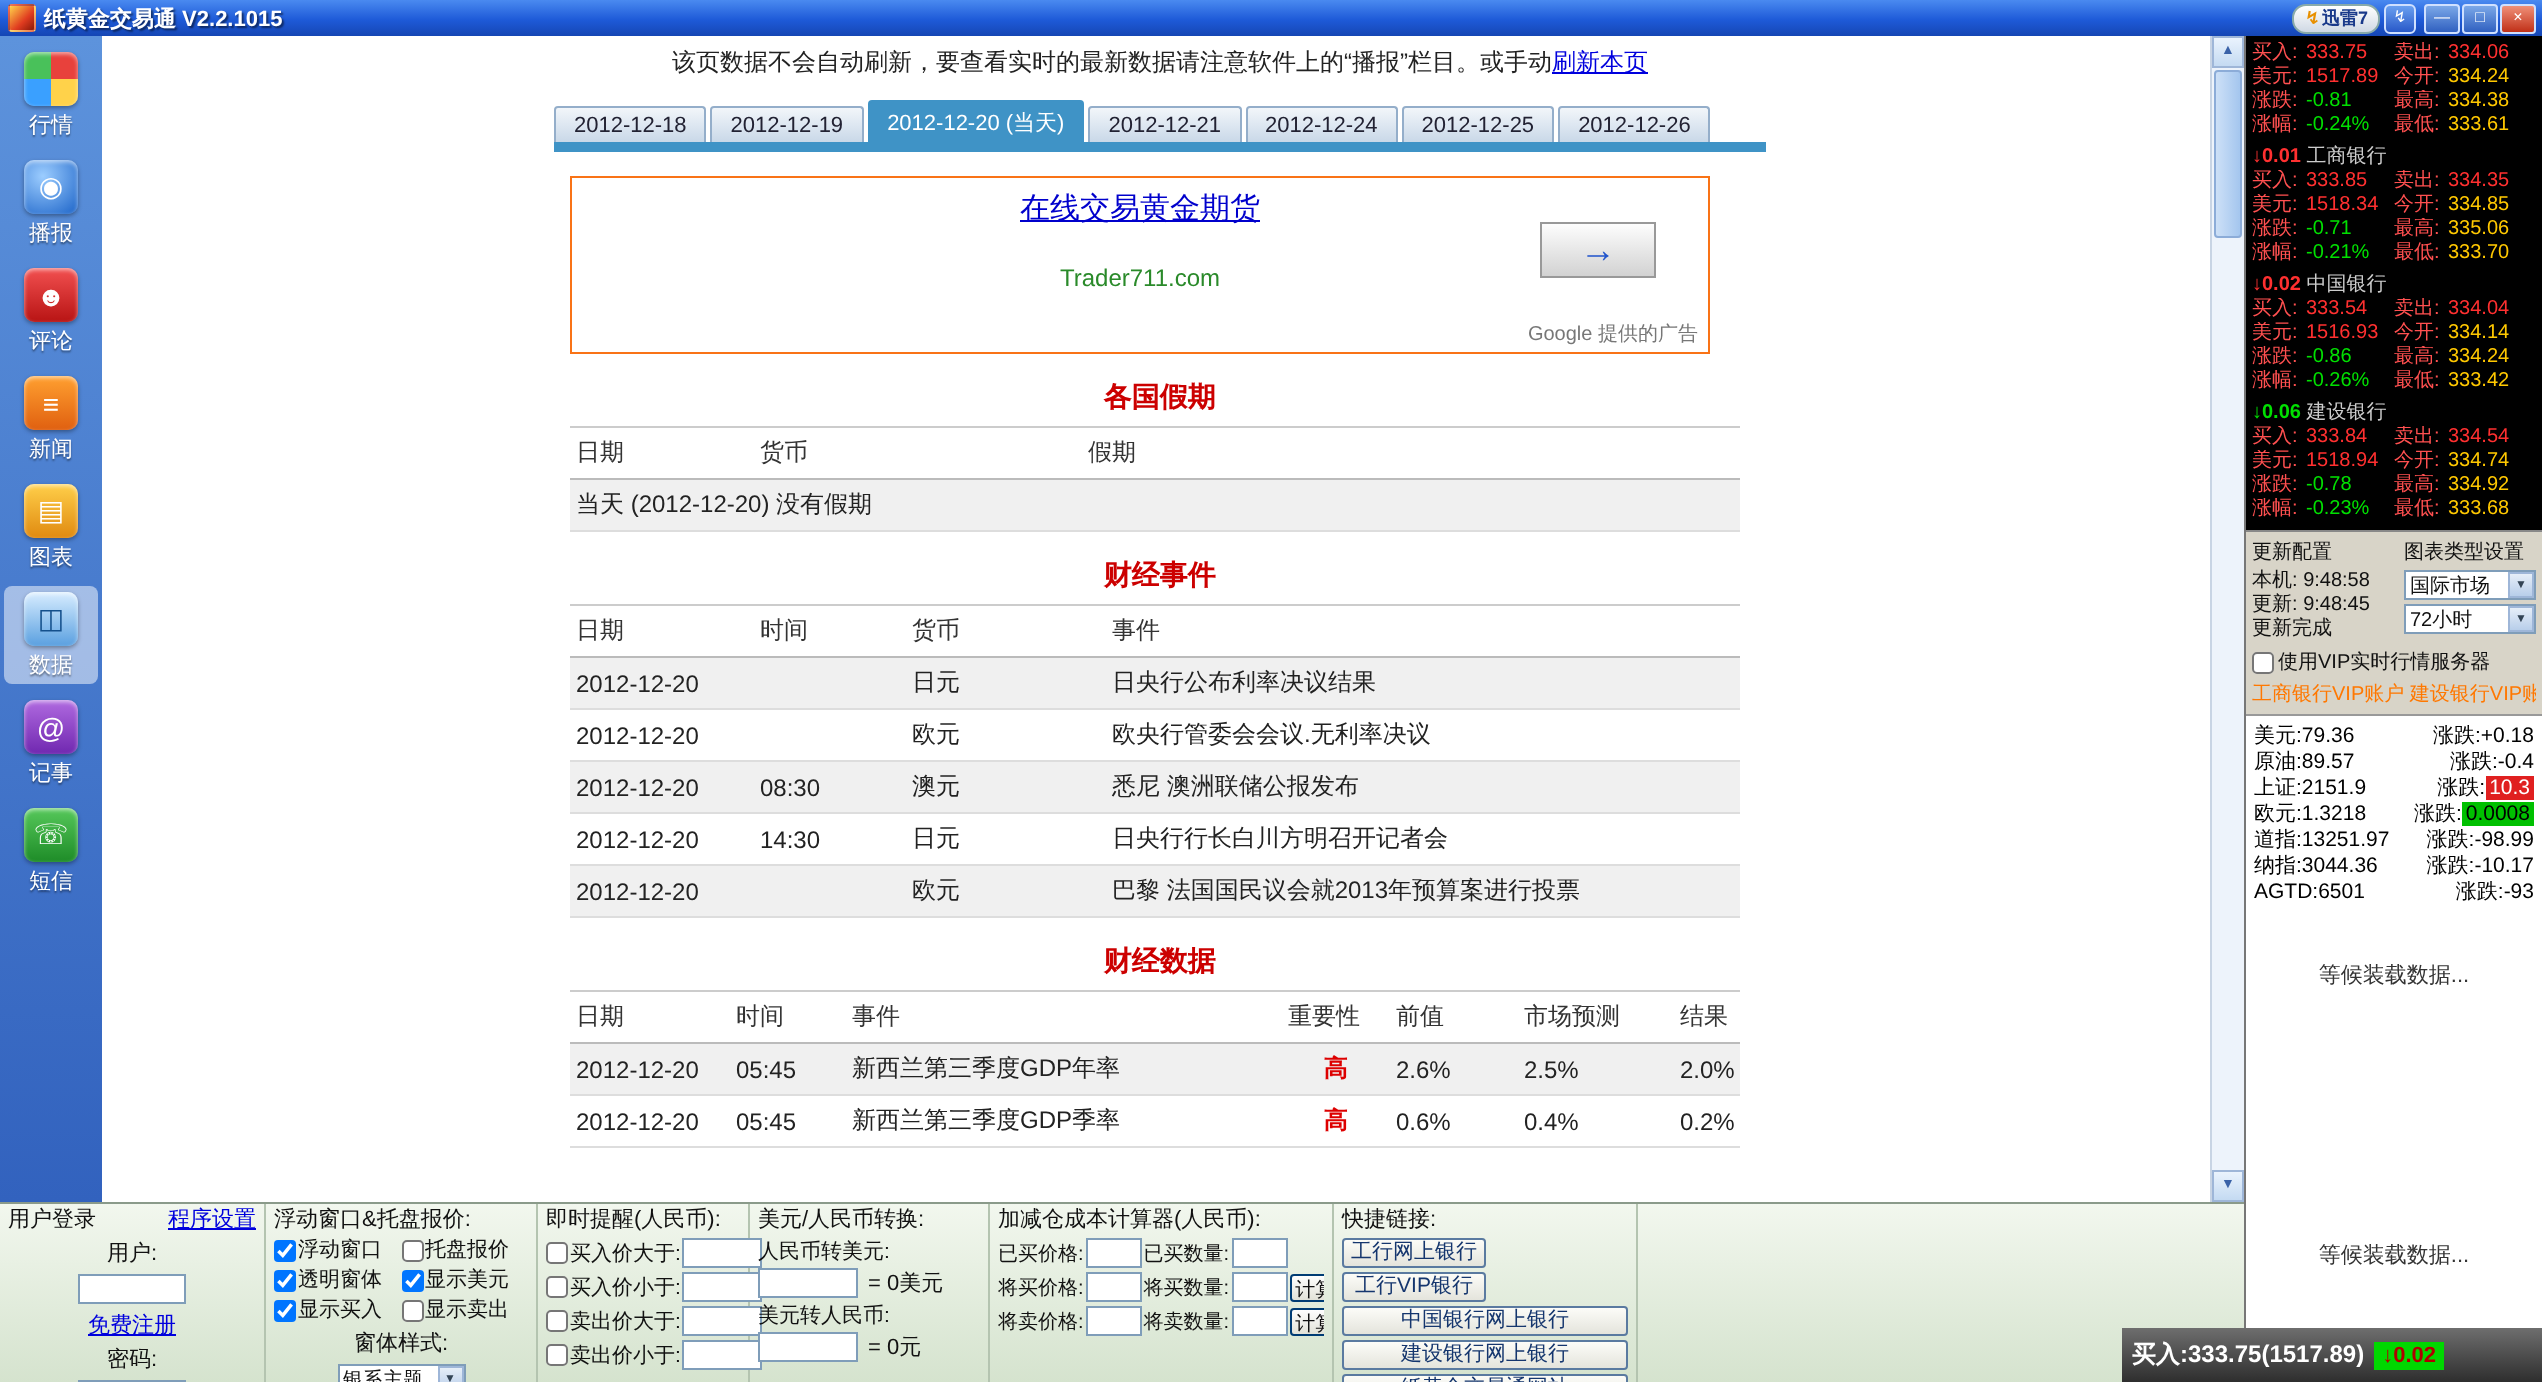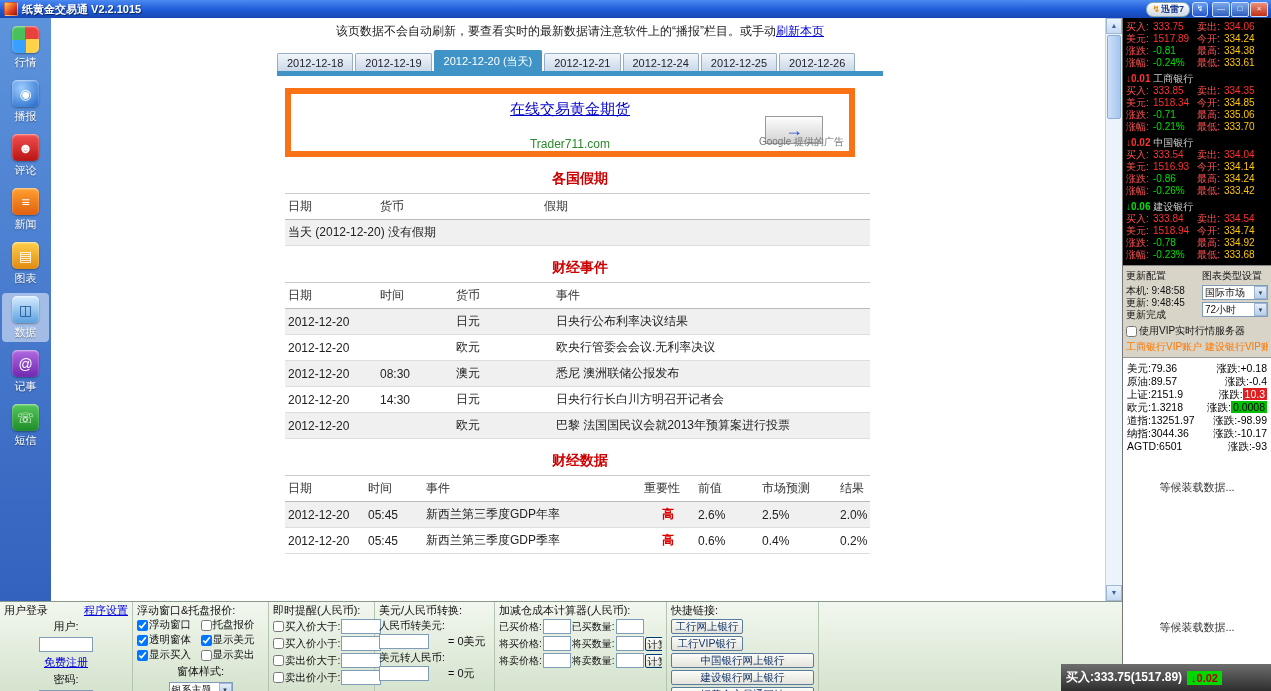--- a/index.html
+++ b/index.html
@@ -47,22 +47,22 @@
   .page-title{text-align:center;font-size:24px;font-weight:bold;color:#000;padding-top:6px;letter-spacing:1px;}
   .subtitle{text-align:center;font-size:12px;color:#222;margin-top:5px;}
   .link{color:#0000DD;text-decoration:underline;cursor:pointer;}
   .link.sm{font-size:11px;}
   .tabs{display:flex;gap:2px;margin-top:10px;align-items:flex-end;}
   .tab{background:linear-gradient(#F2F6FA,#C9D8E8);border:1px solid #94AECA;border-bottom:none;
     padding:3px 9px 2px 9px;font-size:11px;color:#223;border-radius:2px 2px 0 0;cursor:pointer;white-space:nowrap;}
   .tab.active{background:#3F93C6;border-color:#3F93C6;color:#fff;}
   .tab-underline{height:5px;background:#3F93C6;}
 
-  .ad-box{position:relative;margin:12px 0 0 8px;width:570px;box-sizing:border-box;border:6px solid #f97316;
-    padding:6px 0 0 0;text-align:center;}
+  .ad-box{position:relative;margin:12px 0 0 8px;width:570px;box-sizing:border-box;border:1px solid #f97316;
+    padding:6px 0 30px 0;text-align:center;}
   .ad-headline{font-size:15px;color:#0000CC;text-decoration:underline;cursor:pointer;}
   .ad-domain{font-size:12px;color:#2a8a2a;margin-top:18px;}
   .ad-text{font-size:13px;color:#111;margin-top:5px;}
   .ad-arrow{position:absolute;right:26px;top:22px;width:58px;height:28px;
     background:linear-gradient(#fdfdfd,#d2d2d2);border:1px solid #999;color:#2255cc;font-size:18px;font-weight:bold;cursor:pointer;}
   .ad-google{position:absolute;right:5px;bottom:2px;font-size:10px;color:#777;}
 
   .section-title{text-align:center;color:#CC0000;font-weight:bold;font-size:14px;margin:13px 0 5px 0;}
   table.tbl{width:585px;margin-left:8px;border-collapse:collapse;font-size:12px;color:#222;table-layout:fixed;}
   .tbl th{text-align:left;font-weight:normal;color:#333;padding:4px 3px;border-top:1px solid #ccc;border-bottom:1px solid #bbb;}
@@ -133,21 +133,21 @@
   .tin{height:13px;border:1px solid #7F9DB9;font-size:10px;padding:0 1px;background:#fff;box-sizing:content-box;}
   .w52{width:50px;} .w40{width:36px;} .w48{width:46px;} .w24{width:24px;}
   .btn-row{text-align:center;margin-top:3px;}
   .xp-btn{height:17px;min-width:52px;font-size:11px;color:#111;border:1px solid #003C74;border-radius:3px;
     background:linear-gradient(#FEFEFE,#E2E2D8);cursor:pointer;}
   .xp-btn.mini{height:14px;min-width:26px;font-size:10px;padding:0 2px;border-radius:2px;}
   .chk-grid{display:grid;grid-template-columns:1fr 1fr;row-gap:1px;margin-top:1px;}
   .chk-item{display:flex;align-items:center;gap:1px;font-size:10.5px;white-space:nowrap;cursor:pointer;}
   .alert-row{display:flex;align-items:center;gap:1px;margin-top:2px;font-size:10.5px;white-space:nowrap;}
   .conv-label{margin-top:2px;font-size:10.5px;white-space:nowrap;}
-  .conv-row{display:flex;align-items:flex-start;gap:19px;margin-top:1px;white-space:nowrap;}
+  .conv-row{display:flex;align-items:flex-start;gap:5px;margin-top:1px;white-space:nowrap;}
   .calc-row{display:flex;align-items:center;gap:1px;margin-top:2px;font-size:10px;white-space:nowrap;overflow:hidden;}
   .qlinks{display:flex;flex-wrap:wrap;gap:2px;margin-top:2px;}
   .qlink-btn{height:15px;font-size:10.5px;color:#15366e;border:1px solid #5A7AA0;border-radius:2px;
     background:linear-gradient(#FCFCF8,#E4E4DC);cursor:pointer;padding:0 2px;line-height:13px;}
   .qlink-btn.half{width:72px;} .qlink-btn.full{width:146px;}
   .select.w64{width:64px;}
 </style>
 </head>
 <body>
 

